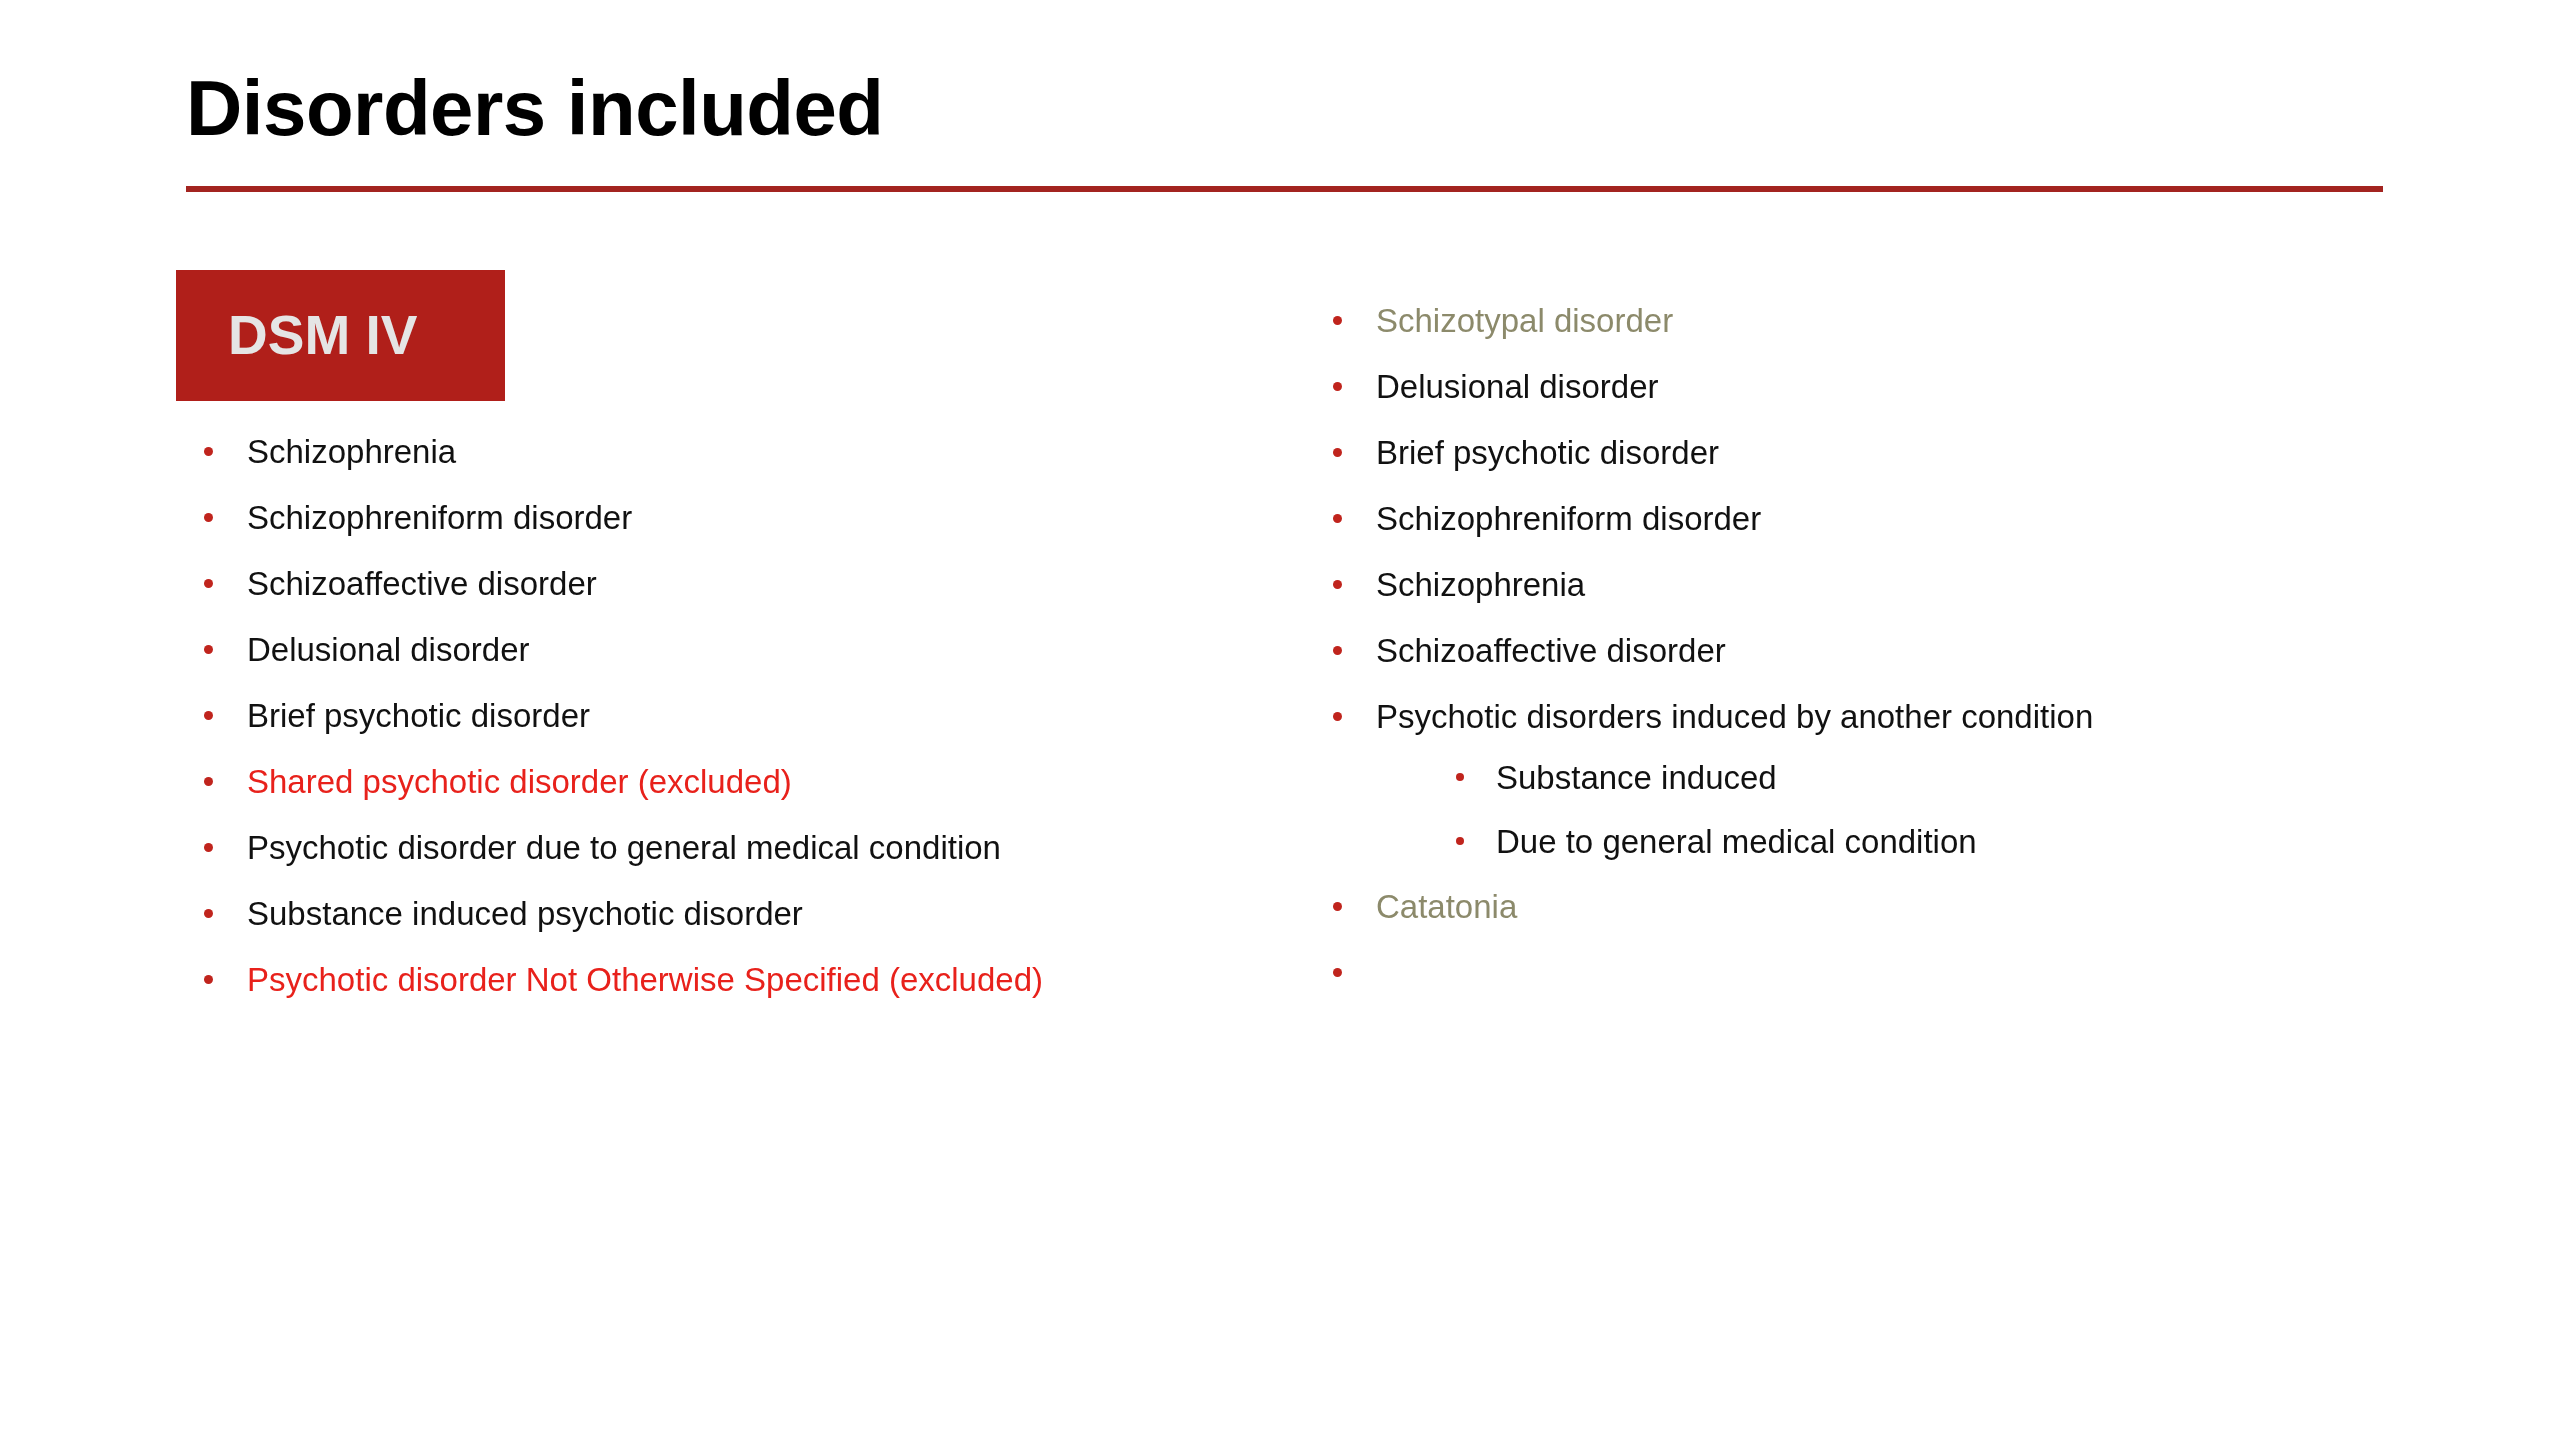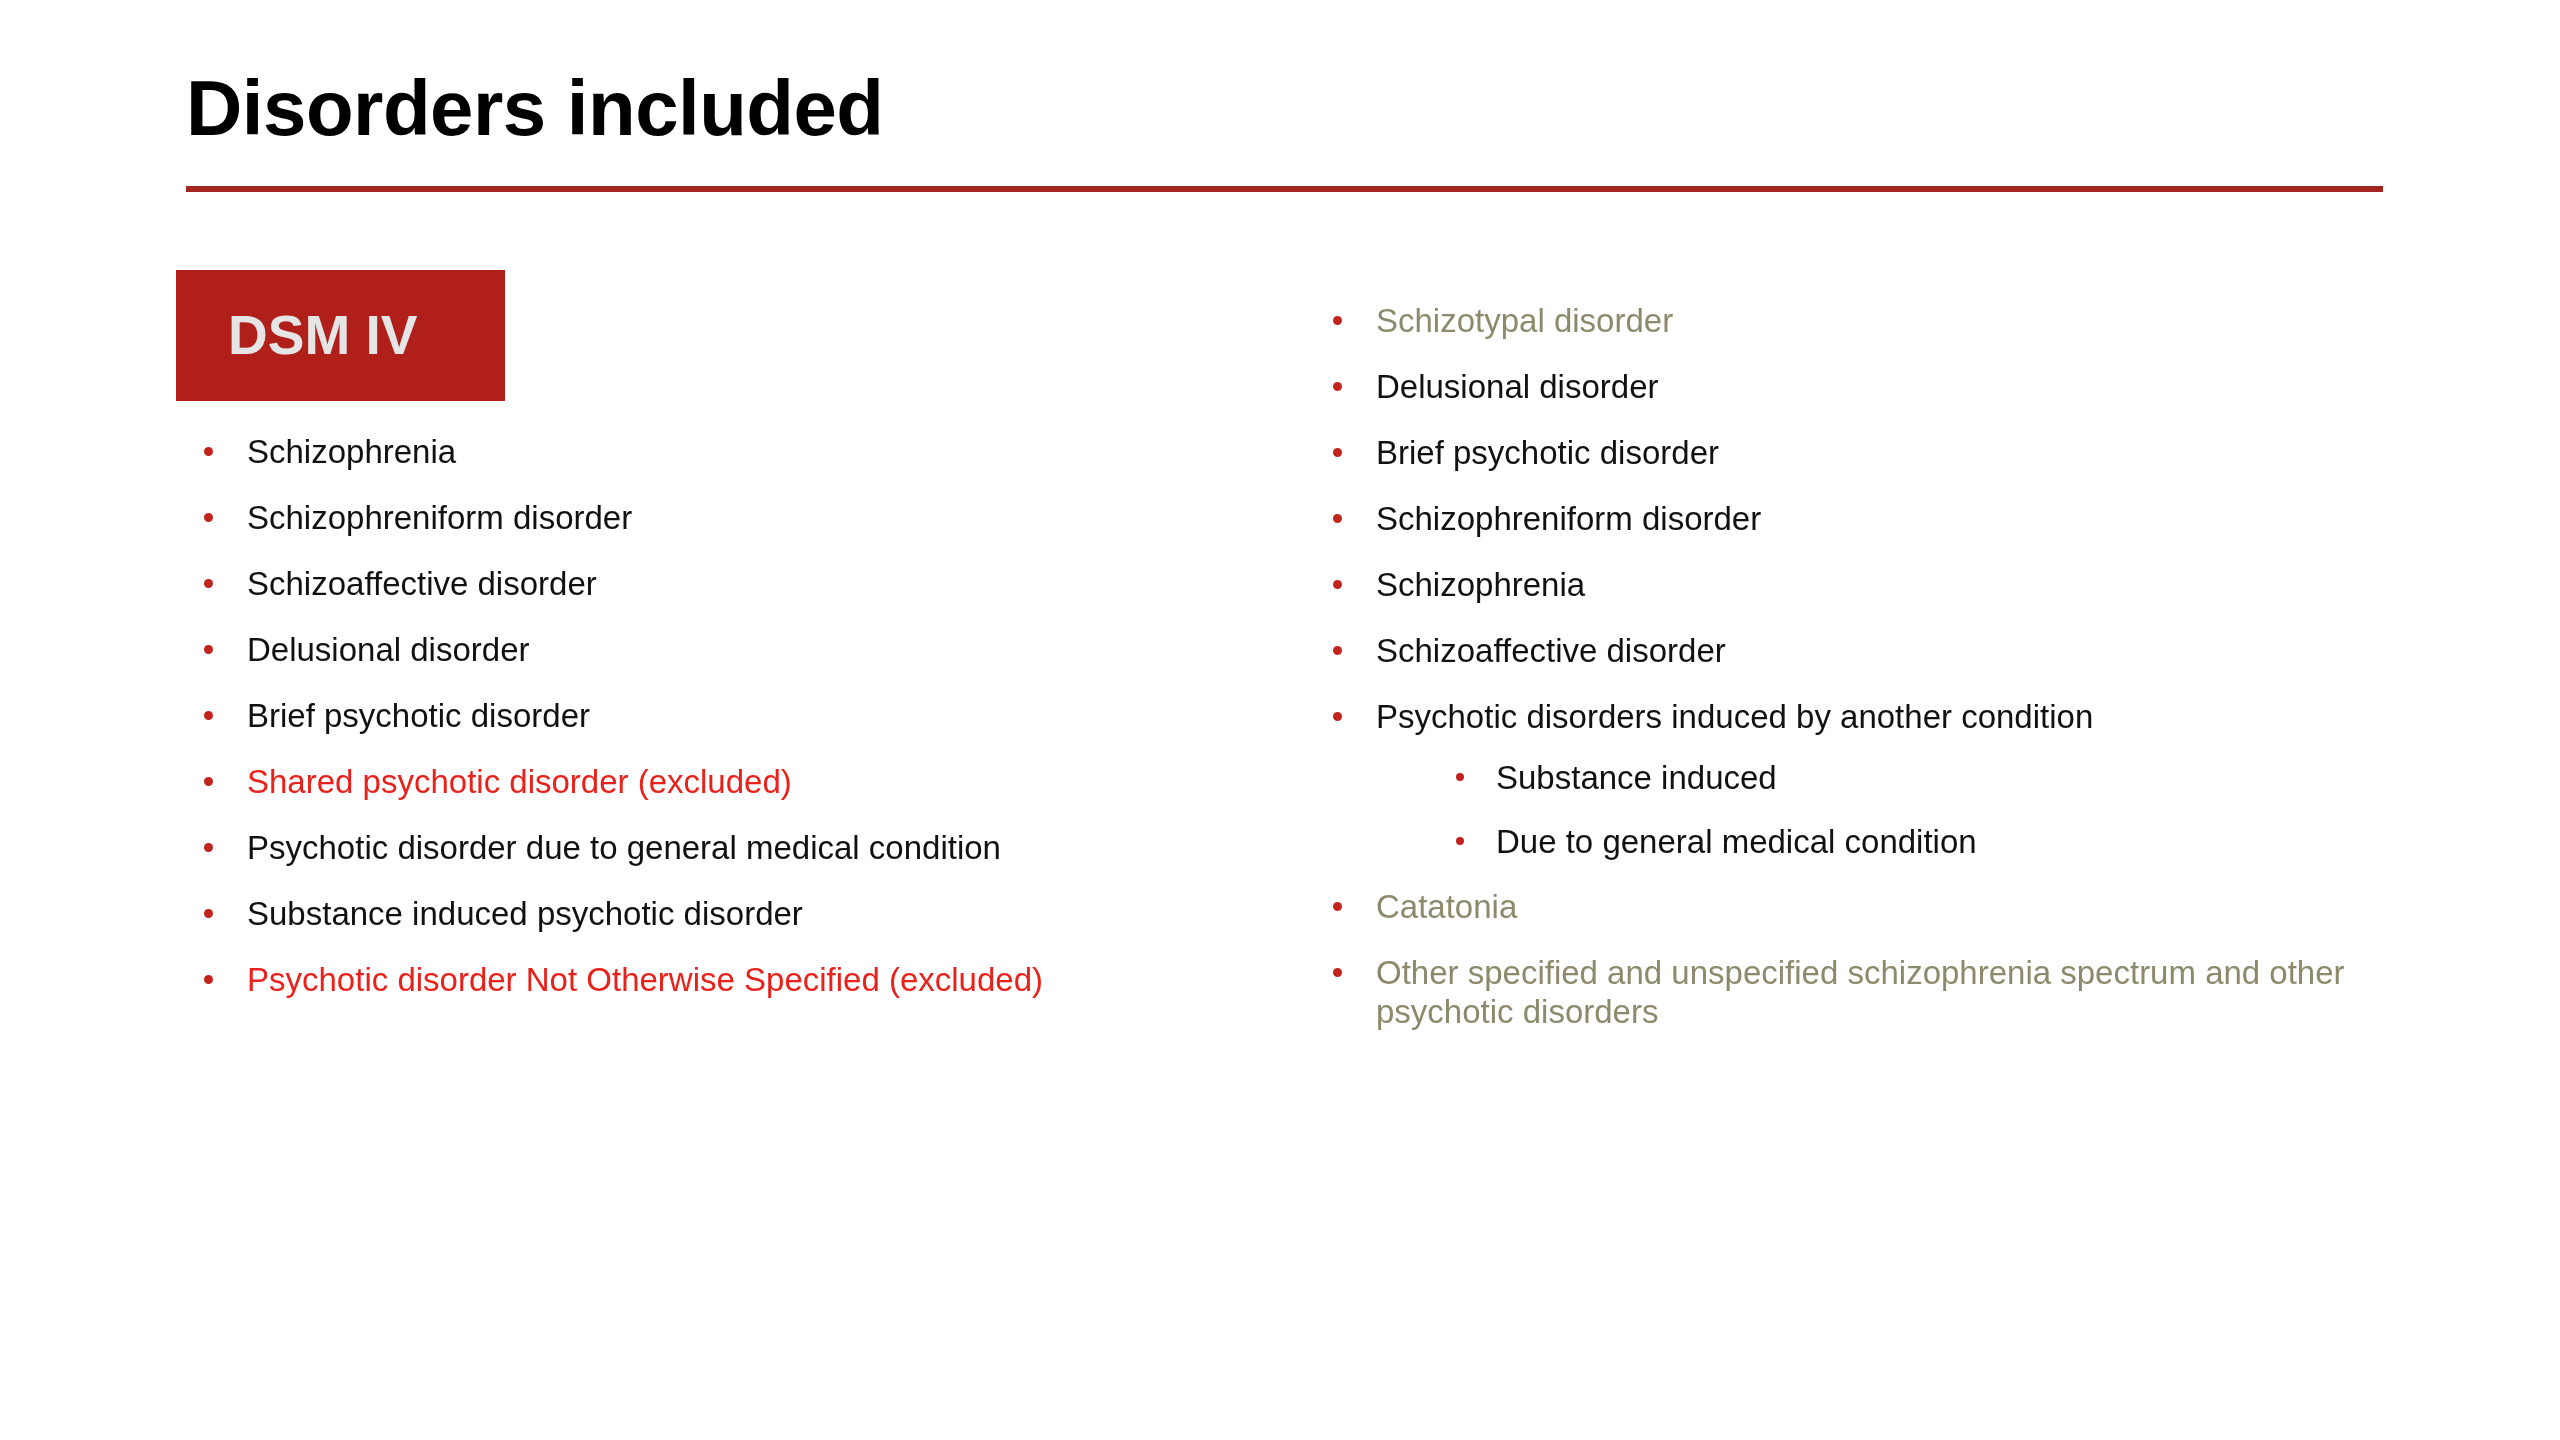--- a/index.html
+++ b/index.html
@@ -234,21 +234,20 @@
             </li>
           </ul>
         </div>
       </li>
       <li class="muted">
         <span class="dot"></span>
         <span>Catatonia</span>
       </li>
       <li class="muted">
         <span class="dot"></span>
-        <span>Other specified and unspecified schizophrenia spectrum and other psychotic disorders</span>
       </li>
     </ul>
   </div>
 
   <div class="logo">
     <svg class="logo-mark" viewBox="0 0 58 76">
       <rect x="20" y="0" width="18" height="18" fill="#C2221C"></rect>
       <path d="M0 26 C 14 24, 44 24, 58 26 C 46 32, 42 36, 29 70 C 16 36, 12 32, 0 26 Z" fill="#C2221C"></path>
       <ellipse cx="29" cy="31" rx="9.5" ry="3.6" fill="#ffffff"></ellipse>
     </svg>

